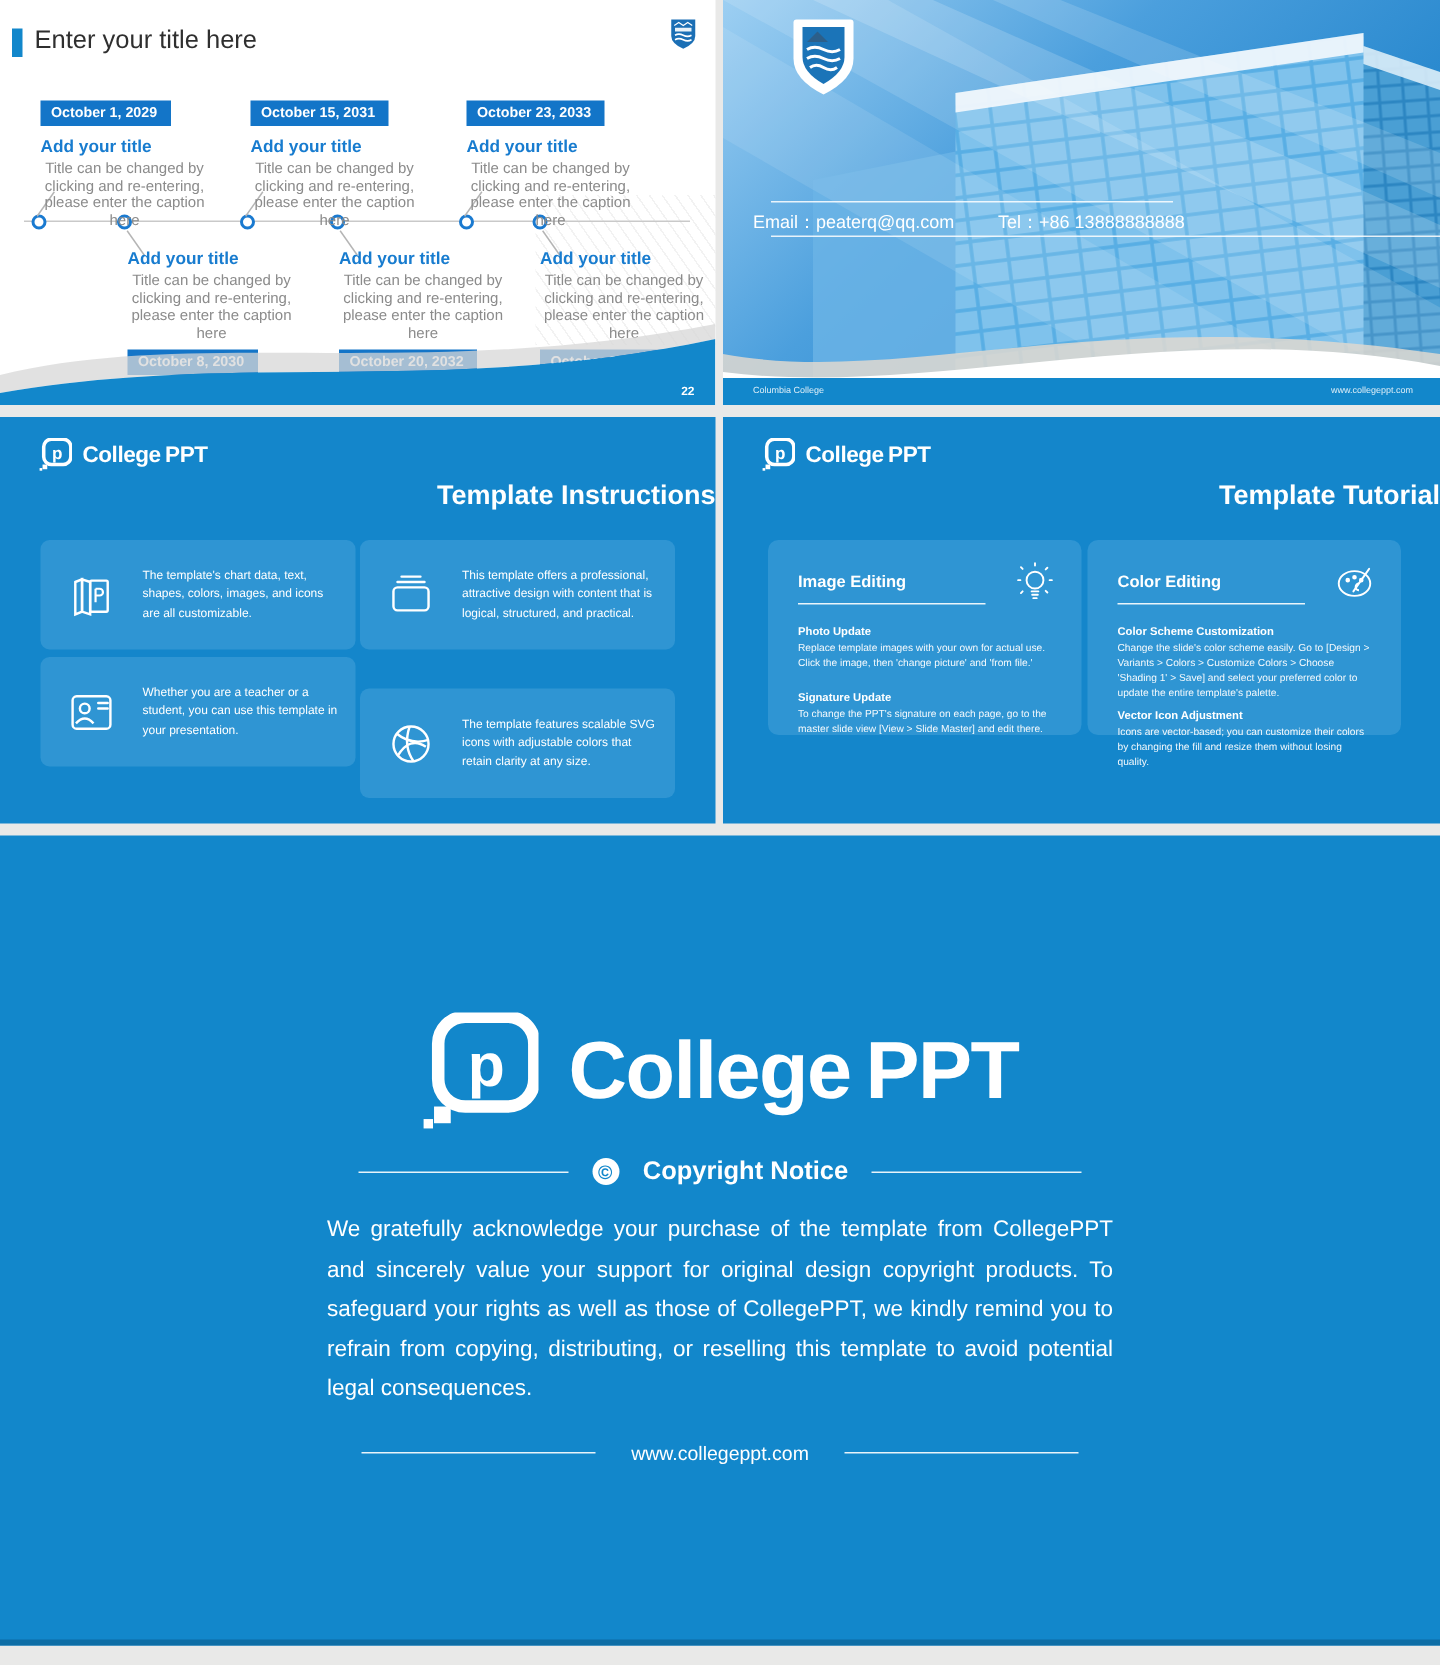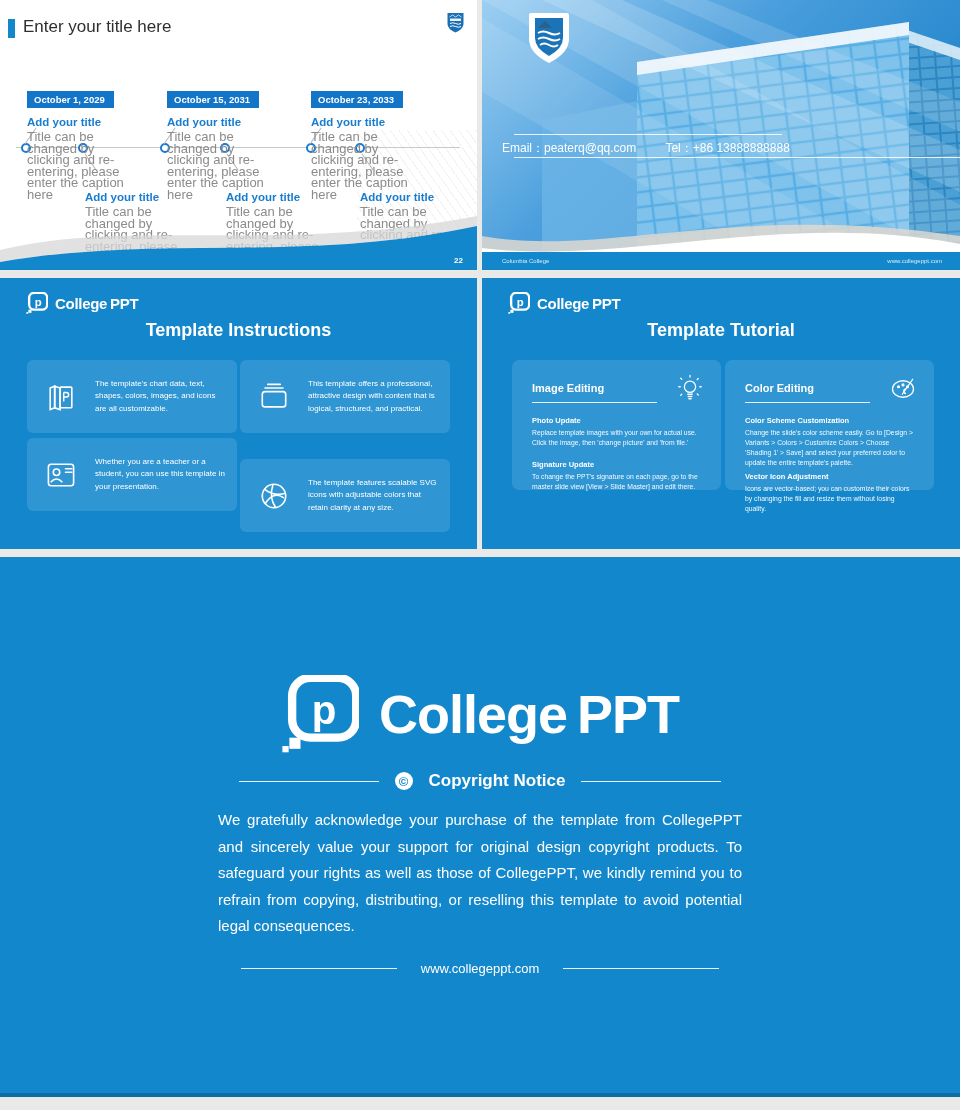--- a/index.html
+++ b/index.html
@@ -11,26 +11,26 @@
   }
   .slide{position:absolute;overflow:hidden;}
   
   #slide1{left:0;top:0;width:477px;height:270px;background:#ffffff;}
   .s1-titlebar{position:absolute;left:8px;top:19px;width:7px;height:19px;background:#1287cb;}
   .s1-title{position:absolute;left:23px;top:17px;font-size:17px;color:#2f2f2f;}
   .s1-crest{position:absolute;right:13px;top:12px;}
   .tl-line{position:absolute;left:16px;top:147px;width:444px;height:1px;background:#c9c9c9;}
   .tl-dot{position:absolute;top:143px;width:6px;height:6px;border:2px solid #1a7ad0;border-radius:50%;background:#fff;}
   .tl-conn{position:absolute;width:1px;height:20px;background:#b5b5b5;}
-  .tl-item{position:absolute;width:118px;margin-top:24px;}
+  .tl-item{position:absolute;width:118px;}
   .tl-item.top{top:65px;}
   .tl-item.bot{top:167px;}
   .tl-badge{display:inline-block;background:#1375c8;color:#fff;font-weight:bold;font-size:9.5px;padding:3px 9px 3px 7px;}
   .tl-title{color:#187ccf;font-weight:bold;font-size:11.5px;margin-top:8px;}
-  .tl-caption{color:#8b8b8b;font-size:13px;line-height:11.5px;margin-top:3px;width:112px;}
+  .tl-caption{color:#8b8b8b;font-size:10px;line-height:11.5px;margin-top:3px;width:112px;text-align:center;}
   .tl-item.bot .tl-title{margin-top:0;}
   .tl-item.bot .tl-badge{margin-top:5px;}
   .s1-stripes{position:absolute;right:0;top:130px;width:120px;height:100px;
     background:repeating-linear-gradient(55deg, rgba(0,0,0,0.05) 0 1px, transparent 1px 7px);}
   .s1-wave{position:absolute;left:0;bottom:0;width:477px;height:62px;}
   .s1-page{position:absolute;right:14px;bottom:5px;color:#fff;font-size:8px;font-weight:bold;}
   
   #slide2{left:482px;top:0;width:478px;height:270px;background:#2d8ed2;}
   .s2-bg{position:absolute;left:0;top:0;}
   .s2-crest{position:absolute;left:46px;top:12px;}
@@ -40,21 +40,21 @@
   .s2-contact span{margin-right:26px;}
   .s2-line2{position:absolute;left:32px;top:157px;width:448px;height:1px;background:rgba(255,255,255,.85);}
   .s2-footer{position:absolute;left:0;bottom:0;width:478px;height:18px;}
   .s2-footer .fl{position:absolute;left:20px;top:6px;color:rgba(255,255,255,.85);font-size:6px;}
   .s2-footer .fr{position:absolute;right:18px;top:6px;color:rgba(255,255,255,.85);font-size:6px;}
   
   .blue-slide{background:#1486cb;}
   .ppt-logo{position:absolute;left:26px;top:14px;display:flex;align-items:center;gap:7px;}
   .ppt-logo .word{color:#fff;font-weight:800;font-size:15px;letter-spacing:-0.3px;}
   .ppt-logo .word b{margin-left:3px;}
-  .mid-title{position:absolute;left:0;top:42px;width:100%;text-align:center;color:#fff;font-size:18px;font-weight:bold;}
+  .mid-title{position:absolute;left:0;top:42px;width:100%;text-align:right;color:#fff;font-size:18px;font-weight:bold;}
   
   .s3-box{position:absolute;width:210px;height:73px;background:#2f95d3;border-radius:6px;display:flex;align-items:center;}
   .s3-box .icon{width:68px;display:flex;justify-content:center;flex:none;}
   .s3-box .txt{color:#fff;font-size:8px;line-height:12.5px;width:132px;padding-right:8px;}
   
   .s4-panel{position:absolute;top:82px;width:209px;height:130px;background:#2f95d3;border-radius:7px;}
   .s4-head{position:absolute;left:20px;top:22px;color:#fff;font-weight:bold;font-size:11px;}
   .s4-rule{position:absolute;left:20px;top:42px;width:125px;height:1px;background:rgba(255,255,255,.9);}
   .s4-icon{position:absolute;right:16px;top:14px;}
   .s4-sec-h{position:absolute;left:20px;color:#fff;font-weight:bold;font-size:7.5px;}

